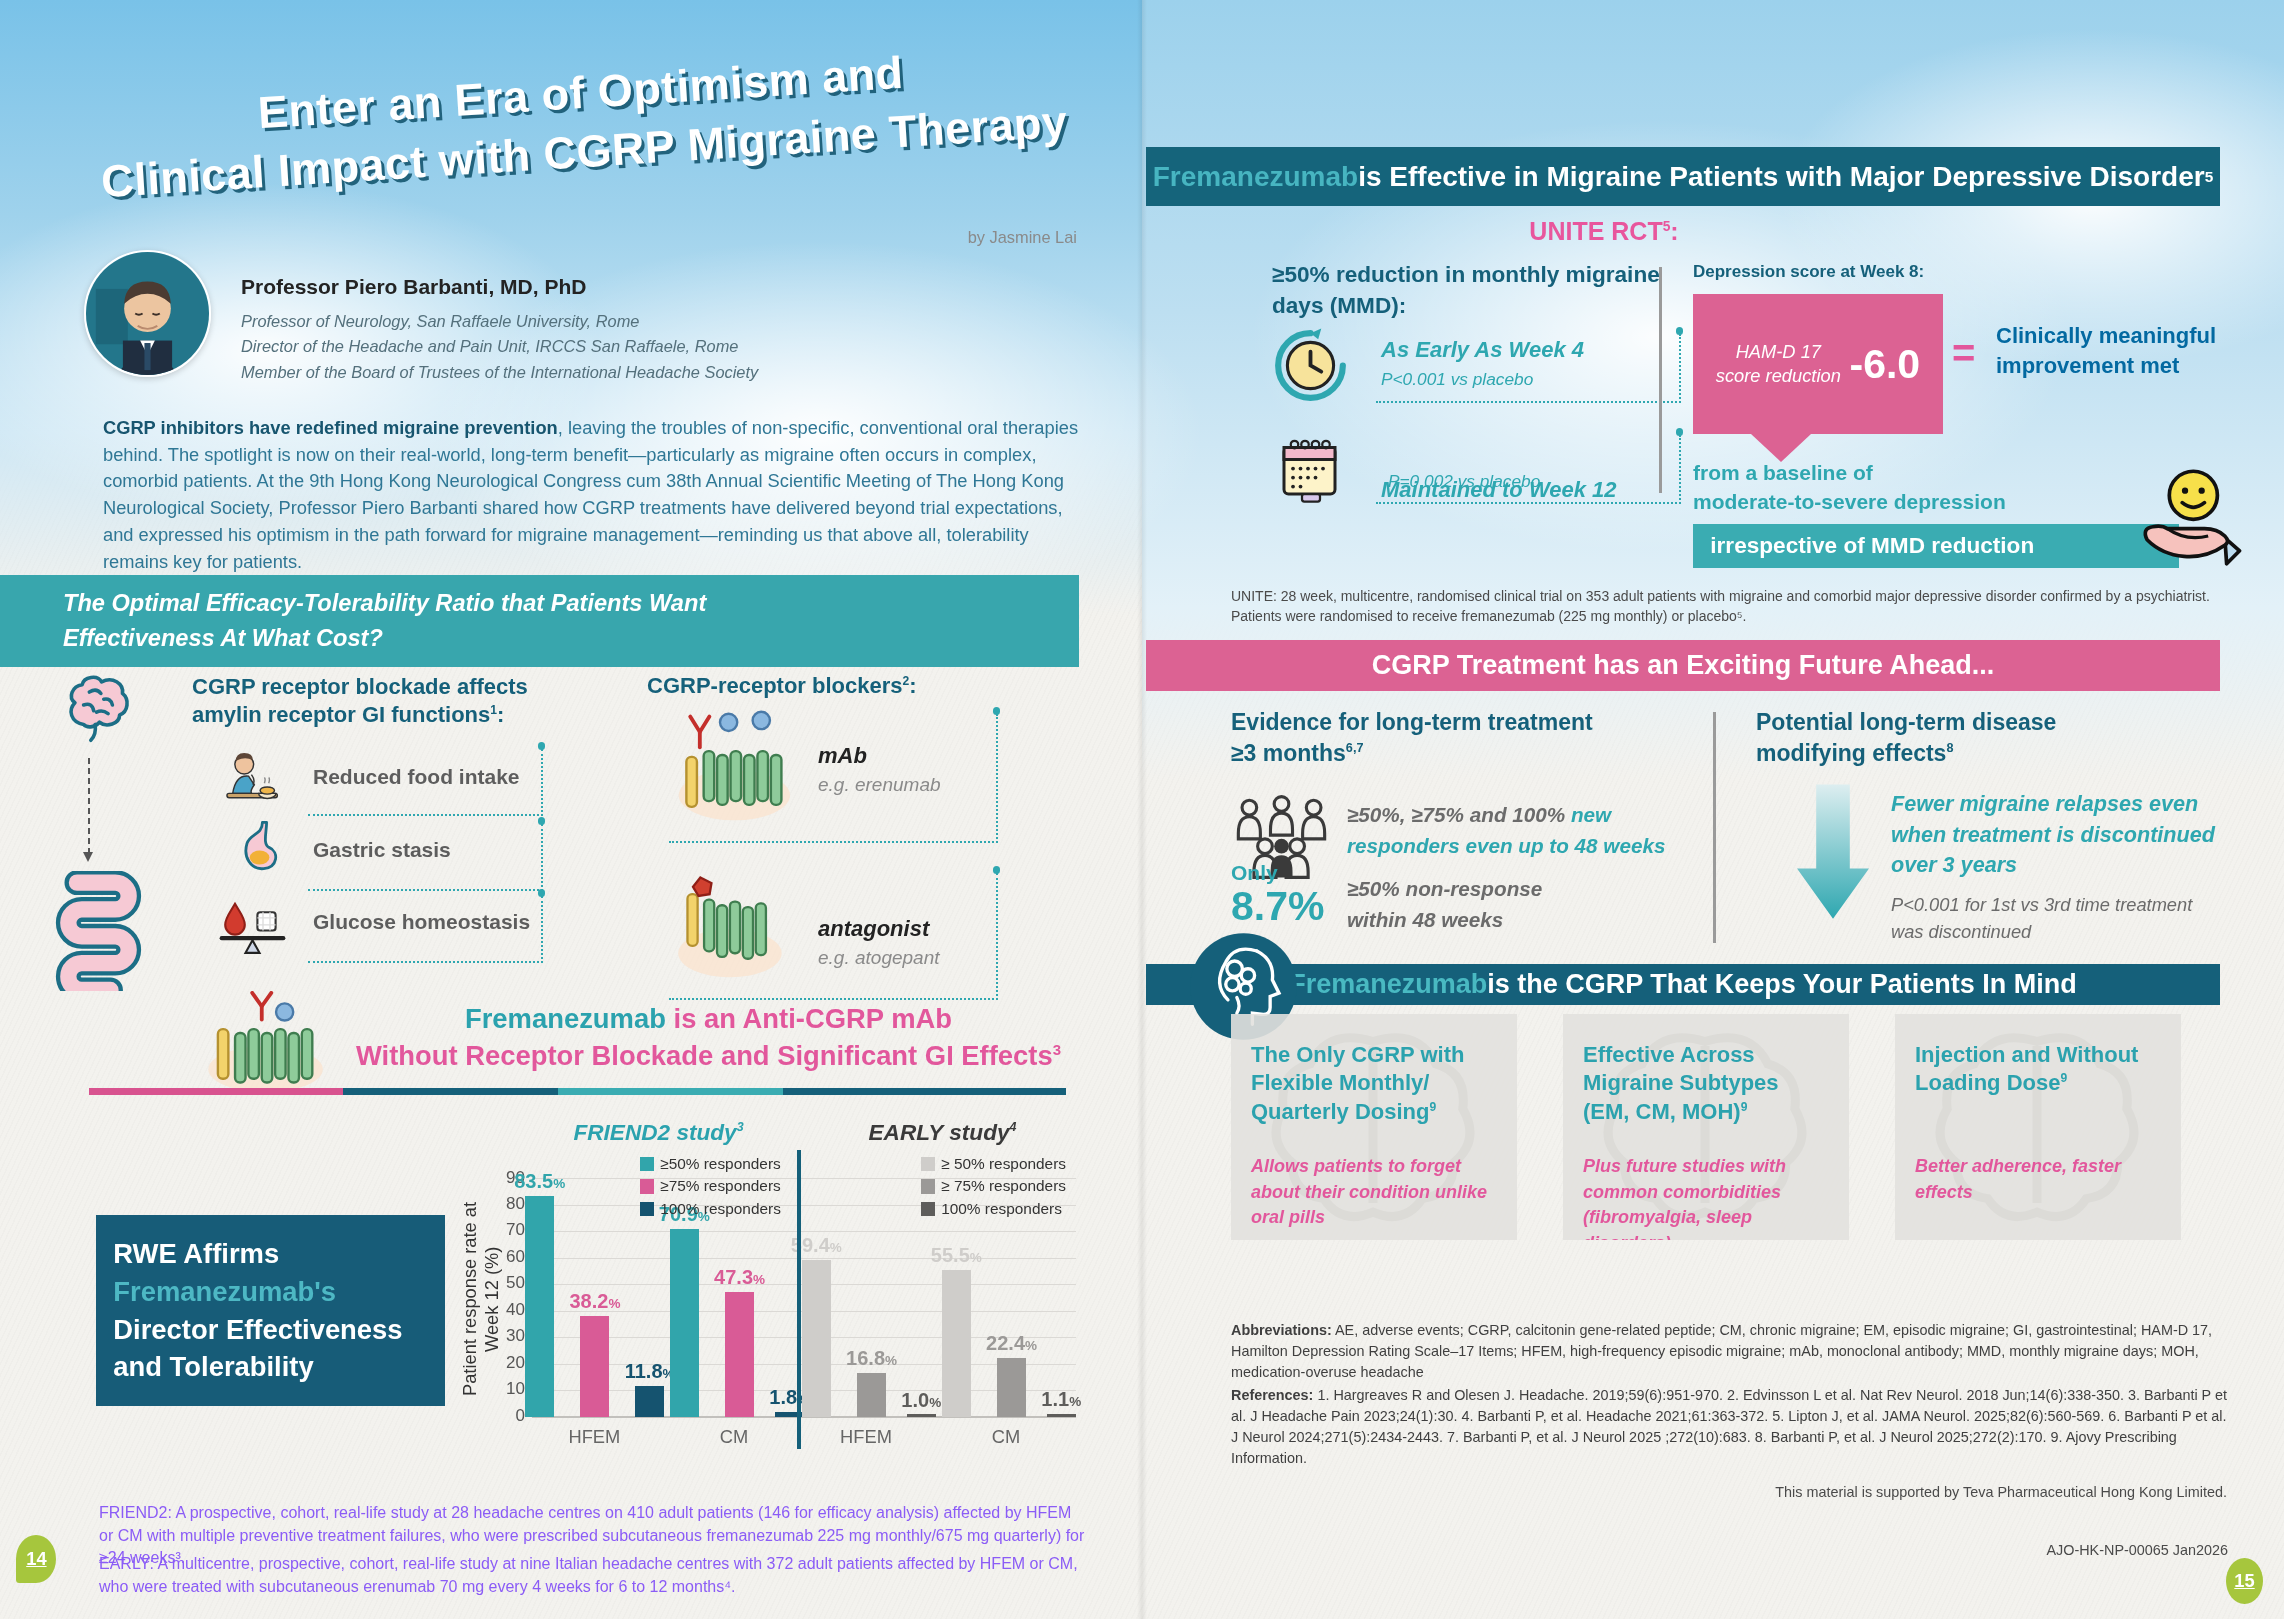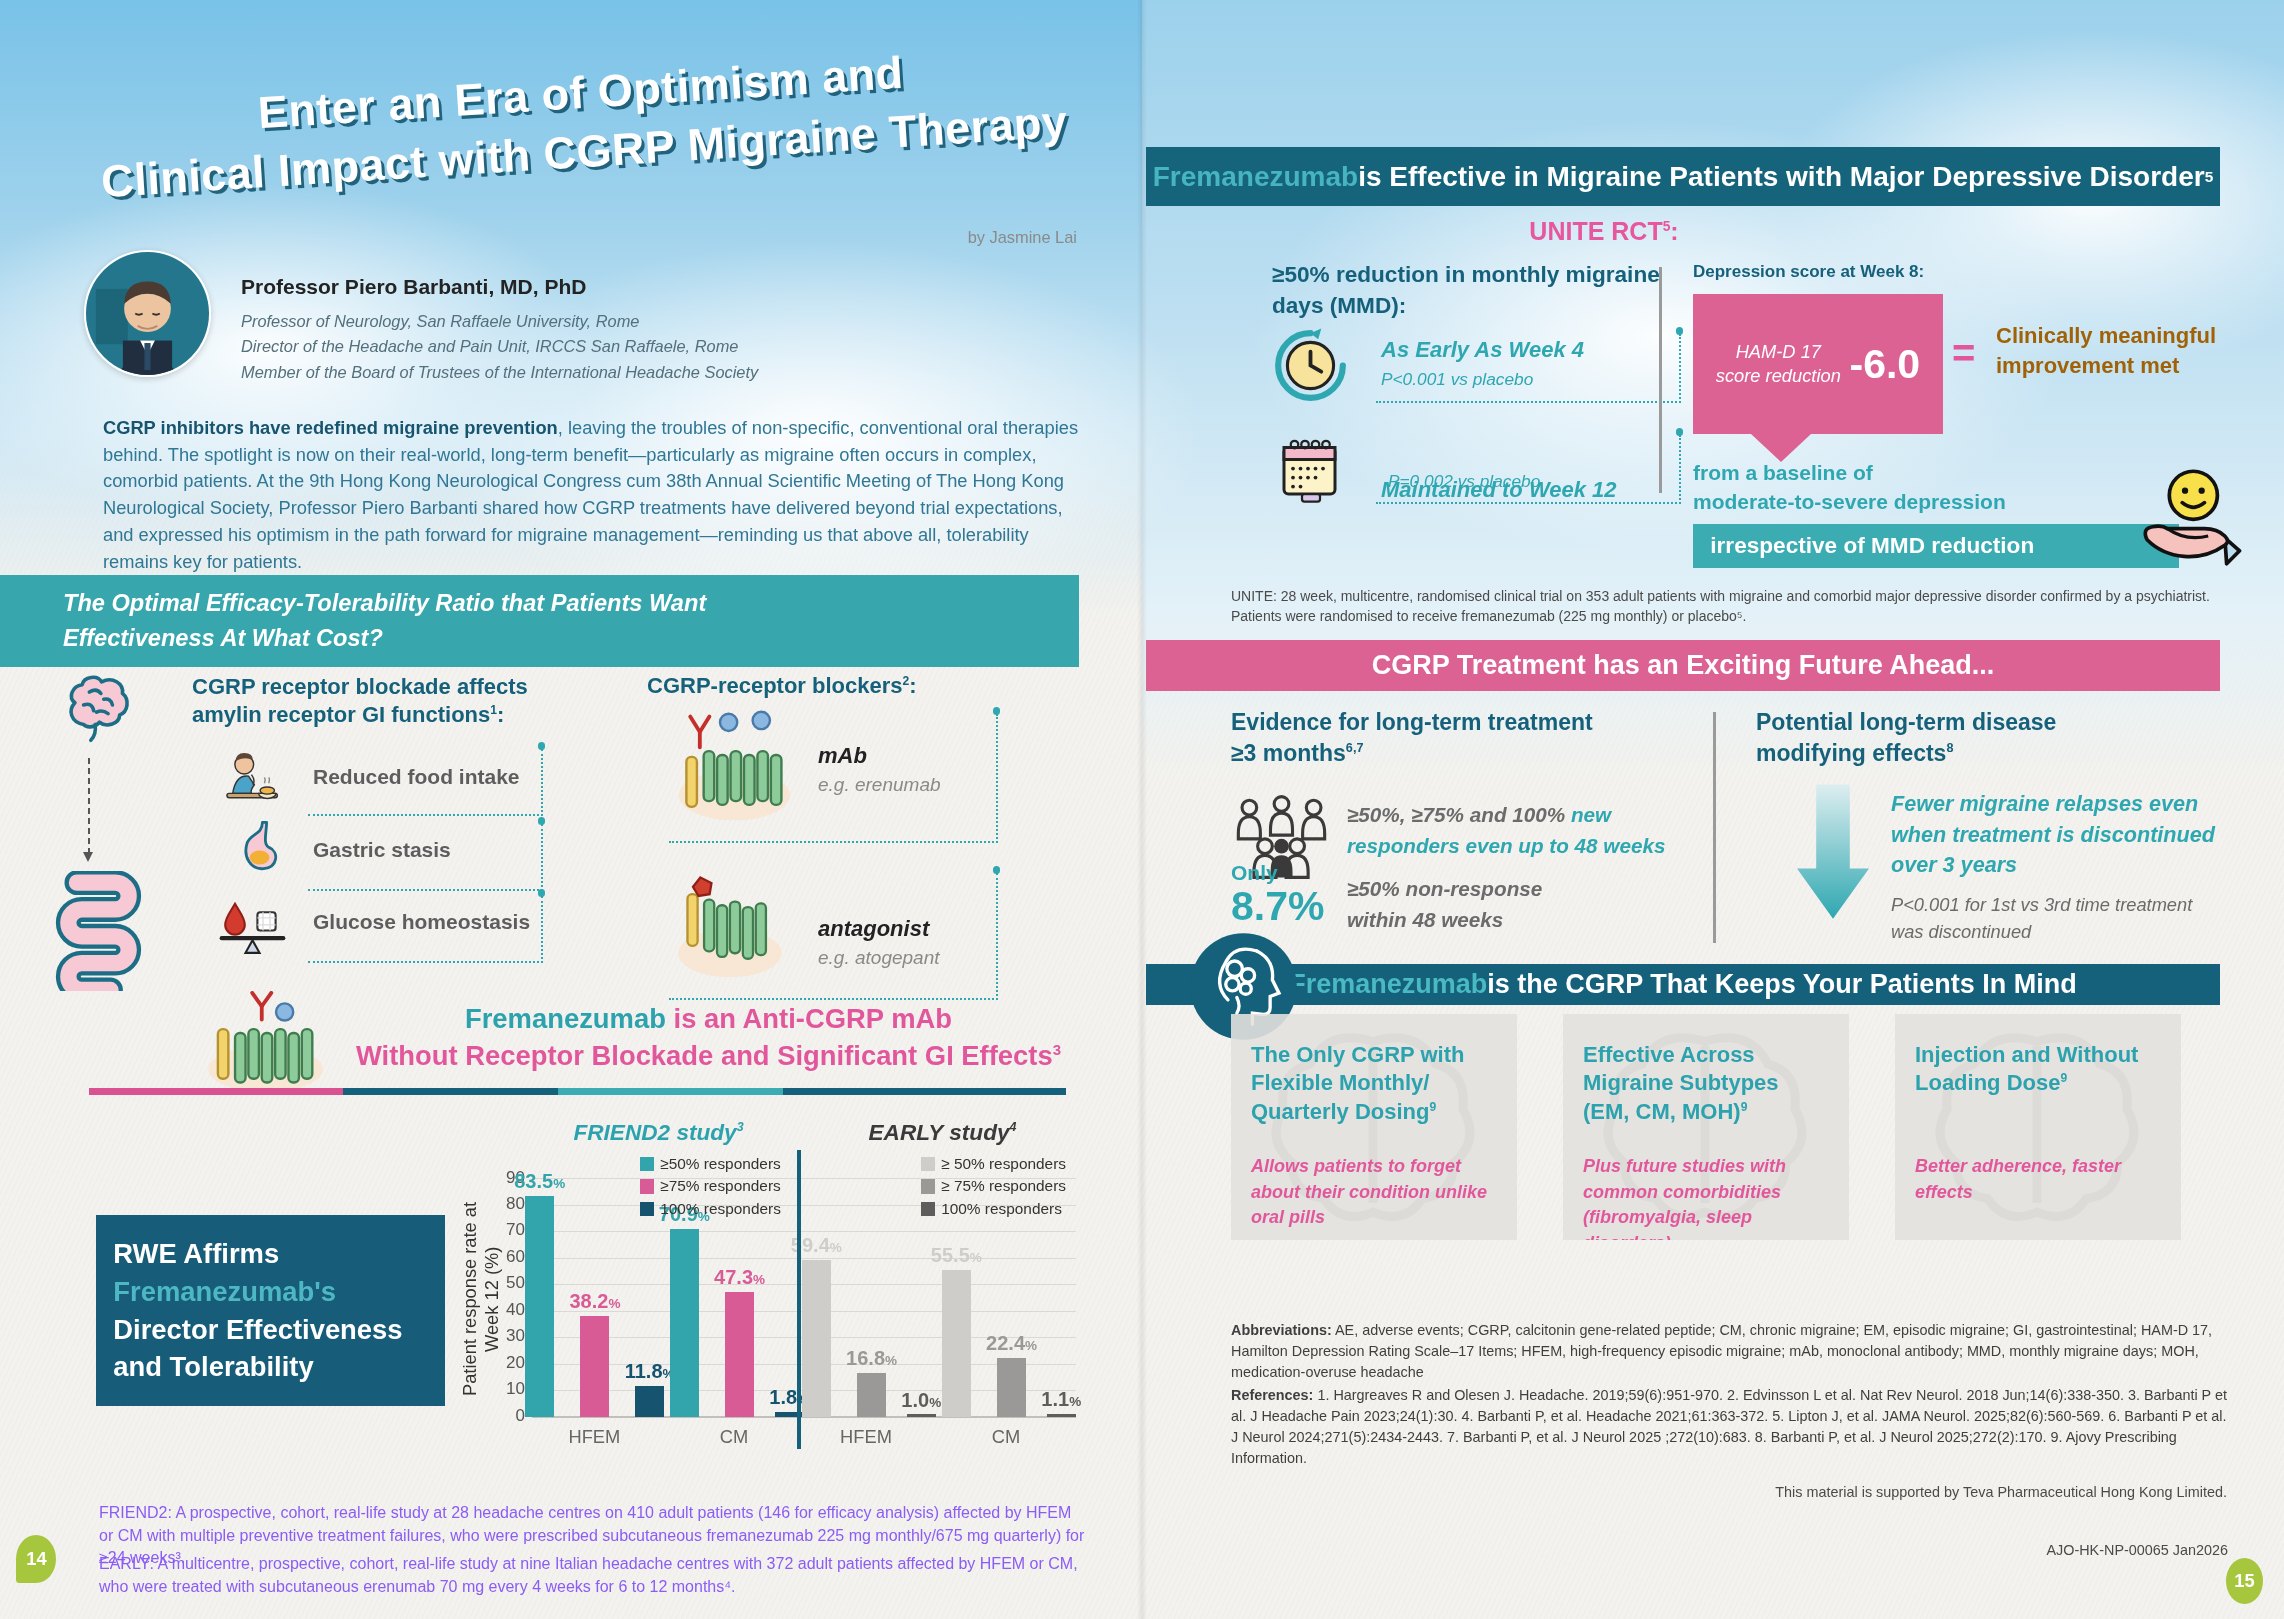--- a/index.html
+++ b/index.html
@@ -68,36 +68,36 @@
   .blabel .pct{font-size:13.5px;}
   .bar{width:29px;}
   .xlabel{position:absolute;top:247px;width:94px;text-align:center;font-size:18.3px;color:#666;}
   #chart-div{left:797px;top:1150px;width:3.8px;height:299px;background:#15607a;}
   #ylab{left:459px;top:1181px;height:236px;writing-mode:vertical-rl;transform:rotate(180deg);font-size:18.3px;color:#333;text-align:center;}
   .legend{position:absolute;font-size:15.4px;color:#333;line-height:1.45;}
   .legend .row{display:flex;align-items:center;gap:5.8px;}
   .legend .sw{width:14.4px;height:14.4px;flex:0 0 auto;}
   
   .fnote{font-size:16px;color:#8b5cf6;line-height:1.42;width:991px;}
-  .badge{background:#a6c63d;color:#fff;font-weight:800;display:flex;align-items:center;justify-content:center;}
+  .badge{background:#a6c63d;color:#fff;font-weight:800;display:flex;align-items:center;justify-content:center;text-decoration:underline;}
   
   #r-header{left:1146px;top:147px;width:1074px;height:59px;background:#15647b;color:#fff;display:flex;align-items:center;justify-content:center;font-size:28px;font-weight:800;}
   #r-header .t{color:#47b5c1;}
   #unite-title{left:1142px;top:217px;width:924px;text-align:center;color:#e8569d;font-weight:800;font-size:25px;}
   #mmd-head{left:1272px;top:260px;width:433px;font-size:22.6px;line-height:1.35;}
   .mmd-title{font-size:22px;font-weight:800;font-style:italic;color:#2ea7b0;}
   .mmd-stat{font-size:17.3px;font-style:italic;color:#2ea7b0;}
   #col-div-top{left:1659px;top:267px;width:3.4px;height:226px;background:#9a9a9a;}
   #dep-head{left:1693px;top:262px;width:529px;font-size:17px;}
   #hamd{left:1693px;top:294px;width:250px;height:140px;background:#dc6293;color:#fff;display:flex;align-items:center;justify-content:center;gap:8.7px;padding:0 7.7px;box-sizing:border-box;}
   #hamd:after{content:"";position:absolute;left:58px;top:100%;border:30px solid transparent;border-top:28px solid #dc6293;}
   #hamd .lbl{font-size:18.3px;font-style:italic;text-align:center;line-height:1.3;}
   #hamd .score{font-size:41px;font-weight:600;}
   #equals{left:1952px;top:331px;font-size:40px;font-weight:800;color:#e2579c;}
-  #clin{left:1996px;top:321px;width:250px;font-size:22px;font-weight:800;color:#a16207;line-height:1.35;}
+  #clin{left:1996px;top:321px;width:250px;font-size:22px;font-weight:800;color:#0369a1;line-height:1.35;}
   #baseline{left:1693px;top:458px;width:433px;font-size:21px;font-weight:800;color:#2ea7b0;line-height:1.4;}
   #irr-banner{left:1693px;top:524px;width:486px;height:44px;background:#3aacb2;color:#fff;font-weight:800;font-size:22.6px;display:flex;align-items:center;padding-left:17.3px;box-sizing:border-box;}
   #unite-fn{left:1231px;top:586px;width:996px;font-size:14px;color:#4a4a4a;line-height:1.45;}
   #future-banner{left:1146px;top:640px;width:1074px;height:51px;background:#dc6293;color:#fff;font-weight:800;font-size:27px;display:flex;align-items:center;justify-content:center;}
   #ev-head{left:1231px;top:707px;width:462px;font-size:23px;line-height:1.35;}
   #dis-head{left:1756px;top:707px;width:462px;font-size:23px;line-height:1.35;}
   #col-div-bot{left:1713px;top:712px;width:3.4px;height:231px;background:#9a9a9a;}
   #resp-text{left:1347px;top:799px;width:337px;font-size:20.7px;font-weight:800;font-style:italic;line-height:1.5;color:#6b6b6b;}
   #resp-text .t{color:#2ea7b0;}
   #only{left:1231px;top:861px;color:#2ea7b0;}

